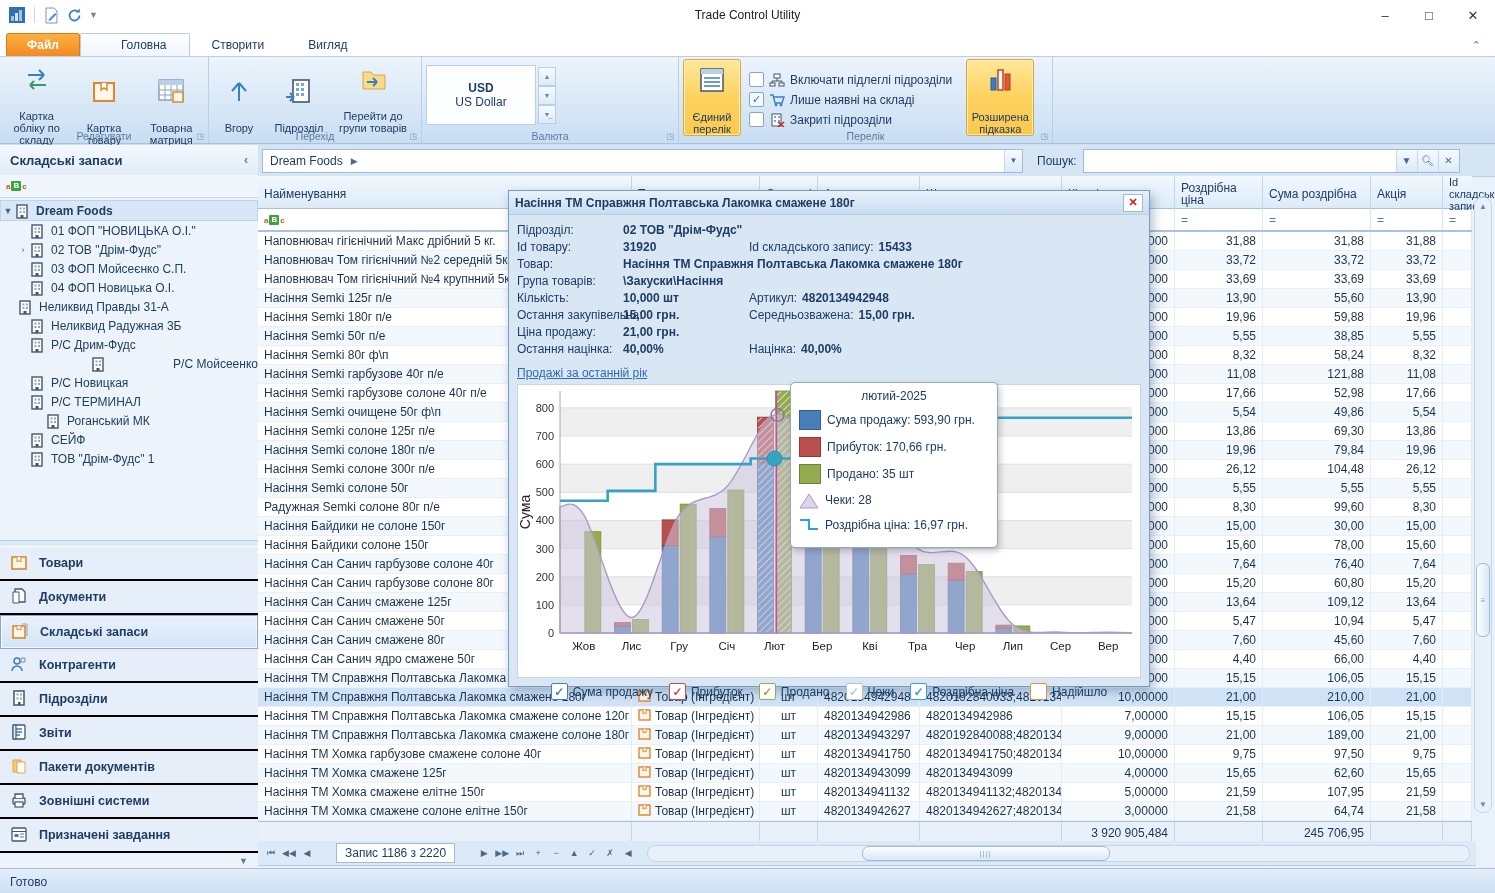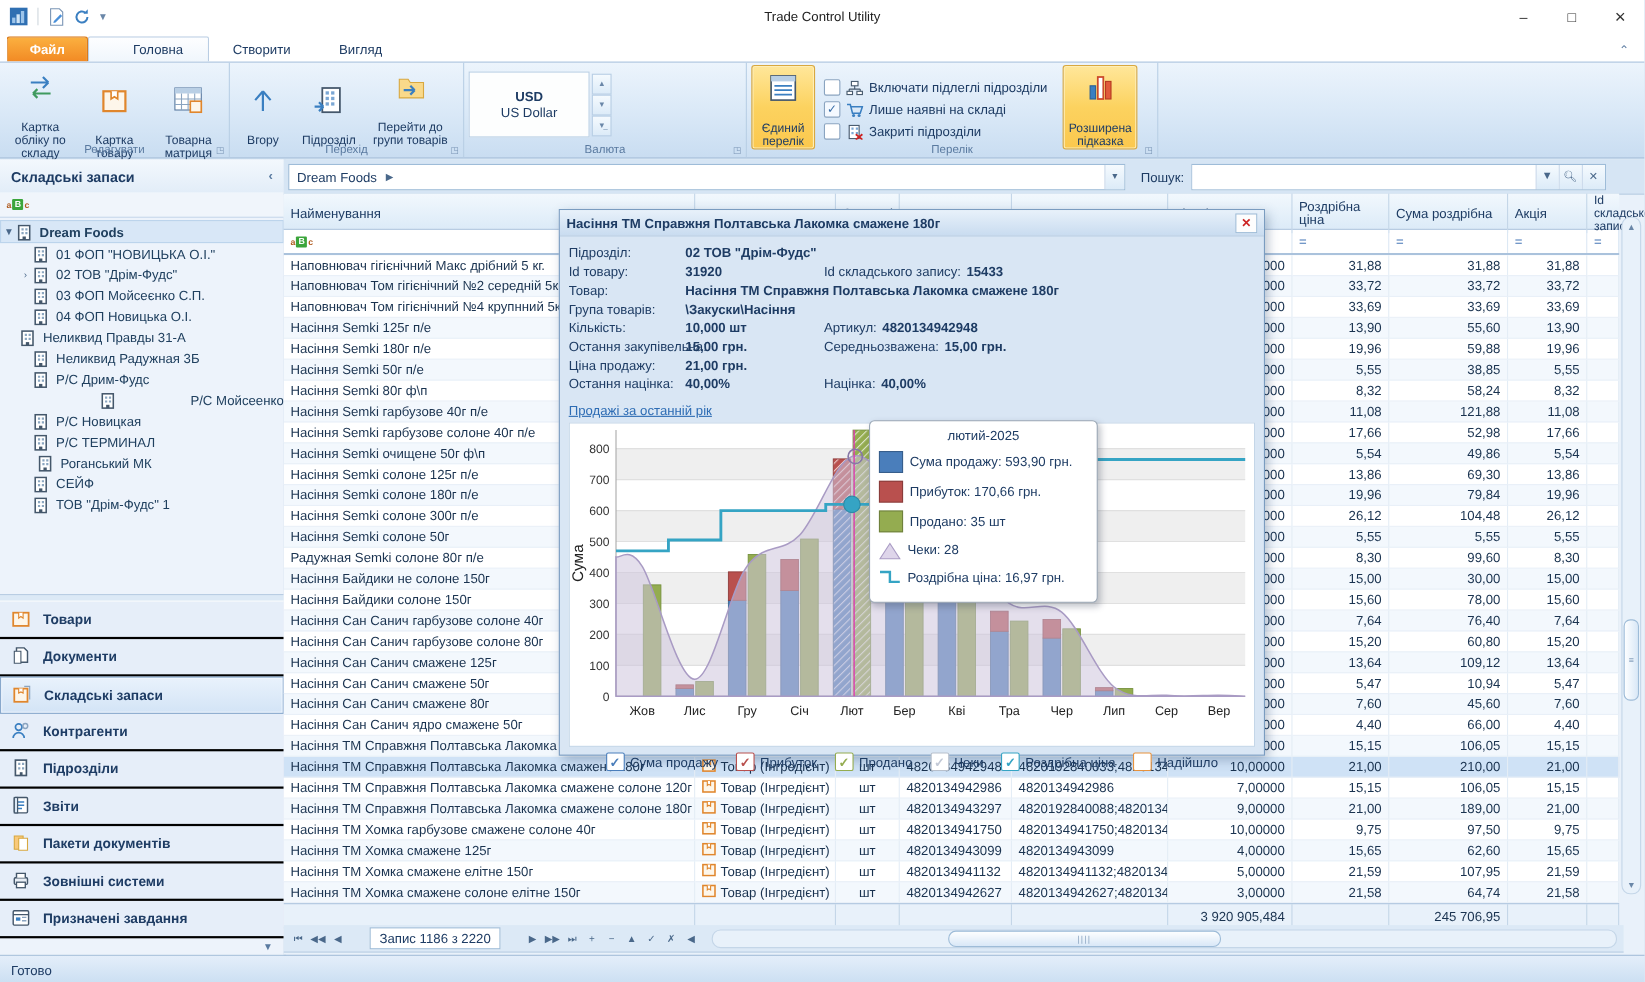--- a/index.html
+++ b/index.html
@@ -428,21 +428,21 @@
       </div>
       <div class="trow" style="padding-left: 16px; align-items: center;">
         <span class="texp"></span>
         <span class="ticon"><svg width="14" height="15" viewBox="0 0 14 15">
             <rect x="2" y="1" width="10" height="13" fill="#fff" stroke="#44576b" stroke-width="1.4"></rect>
             <path d="M4.5 3.5h2v2h-2zm3.5 0h2v2H8zM4.5 7h2v2h-2zM8 7h2v2H8z" fill="#8ba6c0"></path>
             <rect x="5.5" y="11" width="3" height="3" fill="#44576b"></rect>
           </svg></span>
         <span>Р/С ТЕРМИНАЛ</span>
       </div>
-      <div class="trow" style="padding-left: 20px;">
+      <div class="trow" style="padding-left: 32px;">
         <span class="texp"></span>
         <span class="ticon"><svg width="14" height="15" viewBox="0 0 14 15">
             <rect x="2" y="1" width="10" height="13" fill="#fff" stroke="#44576b" stroke-width="1.4"></rect>
             <path d="M4.5 3.5h2v2h-2zm3.5 0h2v2H8zM4.5 7h2v2h-2zM8 7h2v2H8z" fill="#8ba6c0"></path>
             <rect x="5.5" y="11" width="3" height="3" fill="#44576b"></rect>
           </svg></span>
         <span>Роганський МК</span>
       </div>
       <div class="trow" style="padding-left: 16px;">
         <span class="texp"></span>

